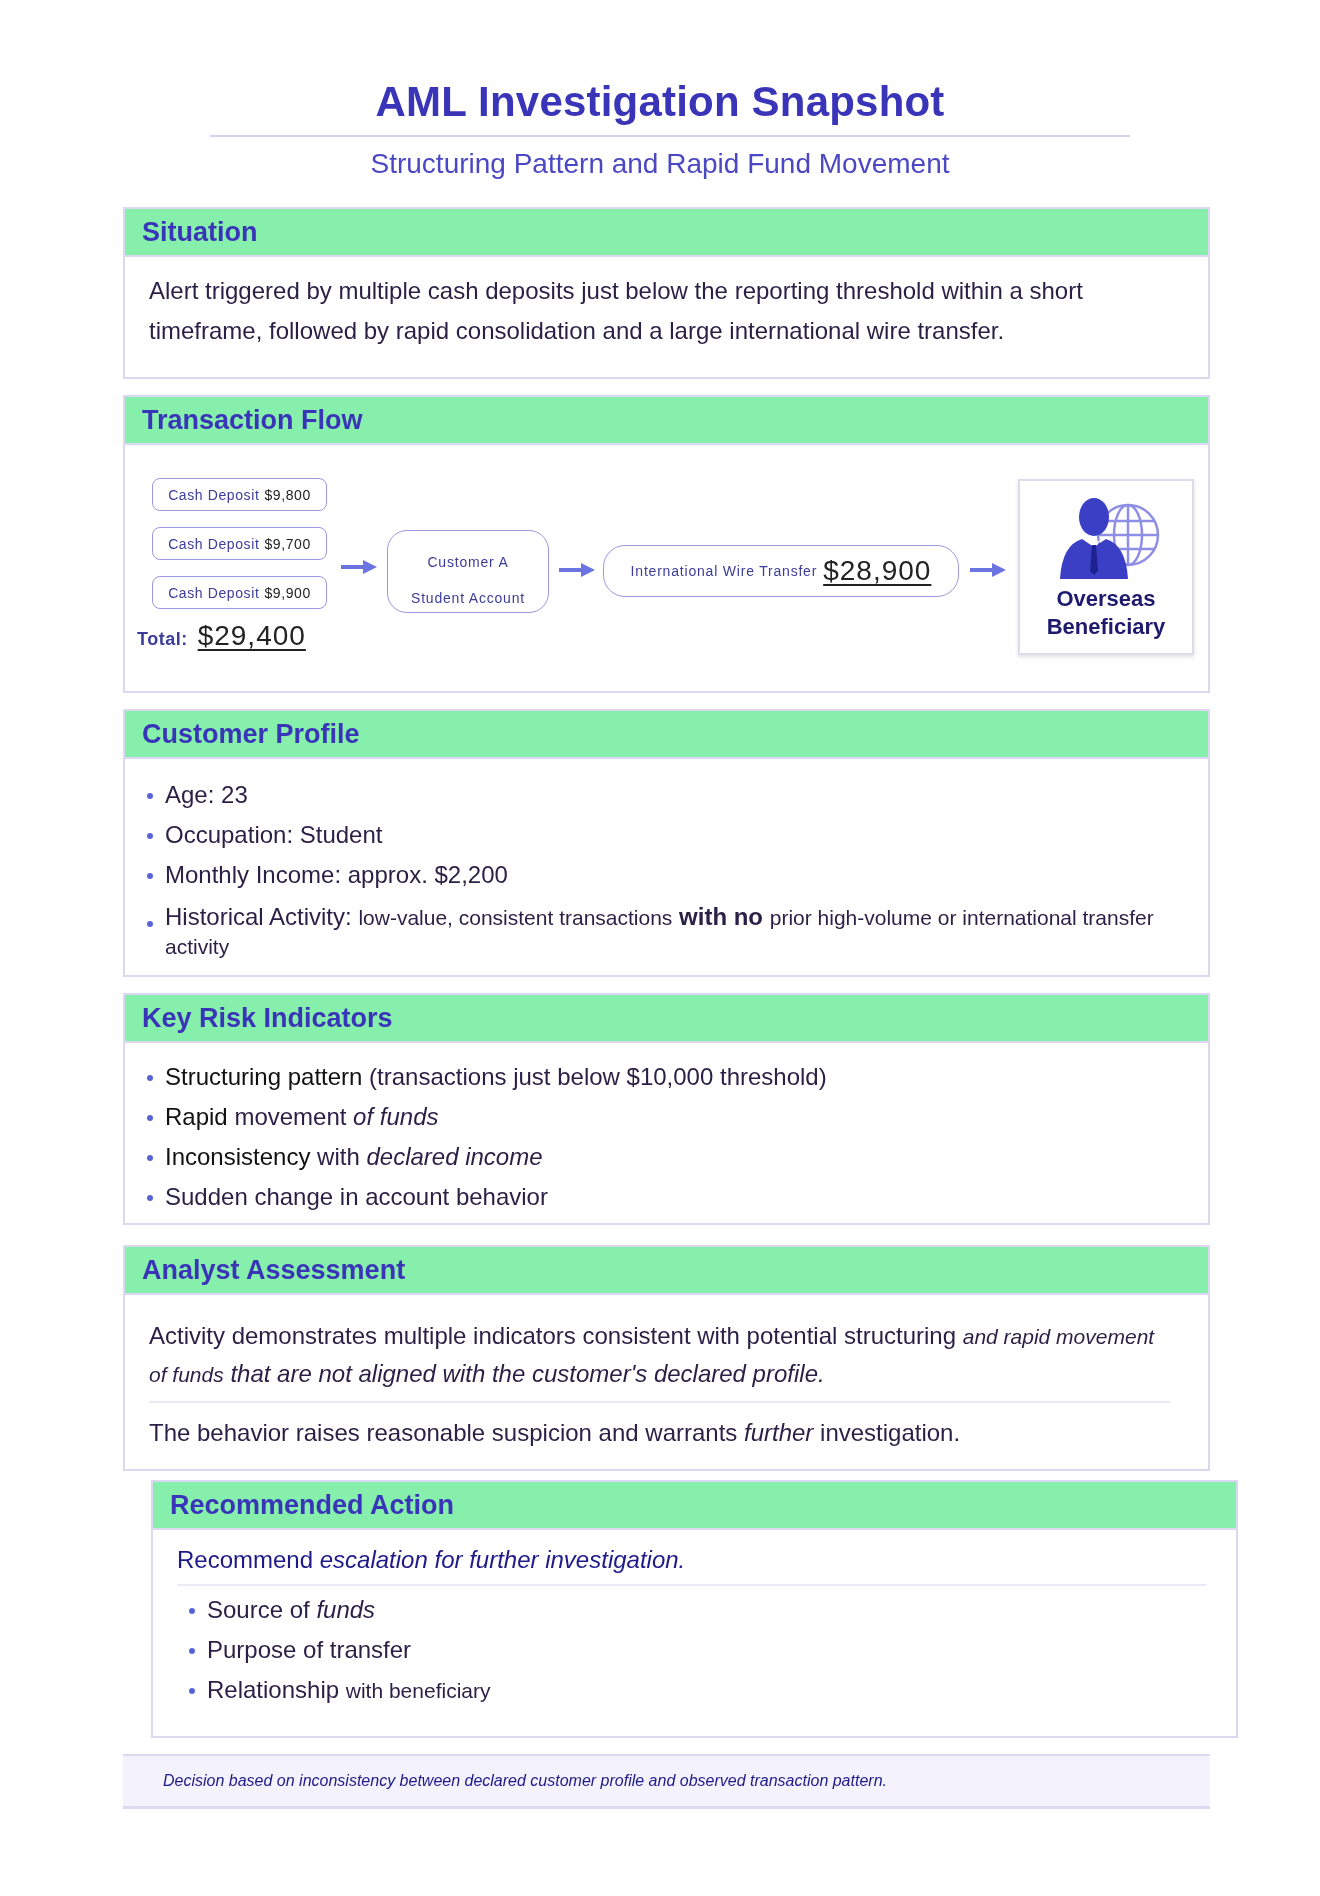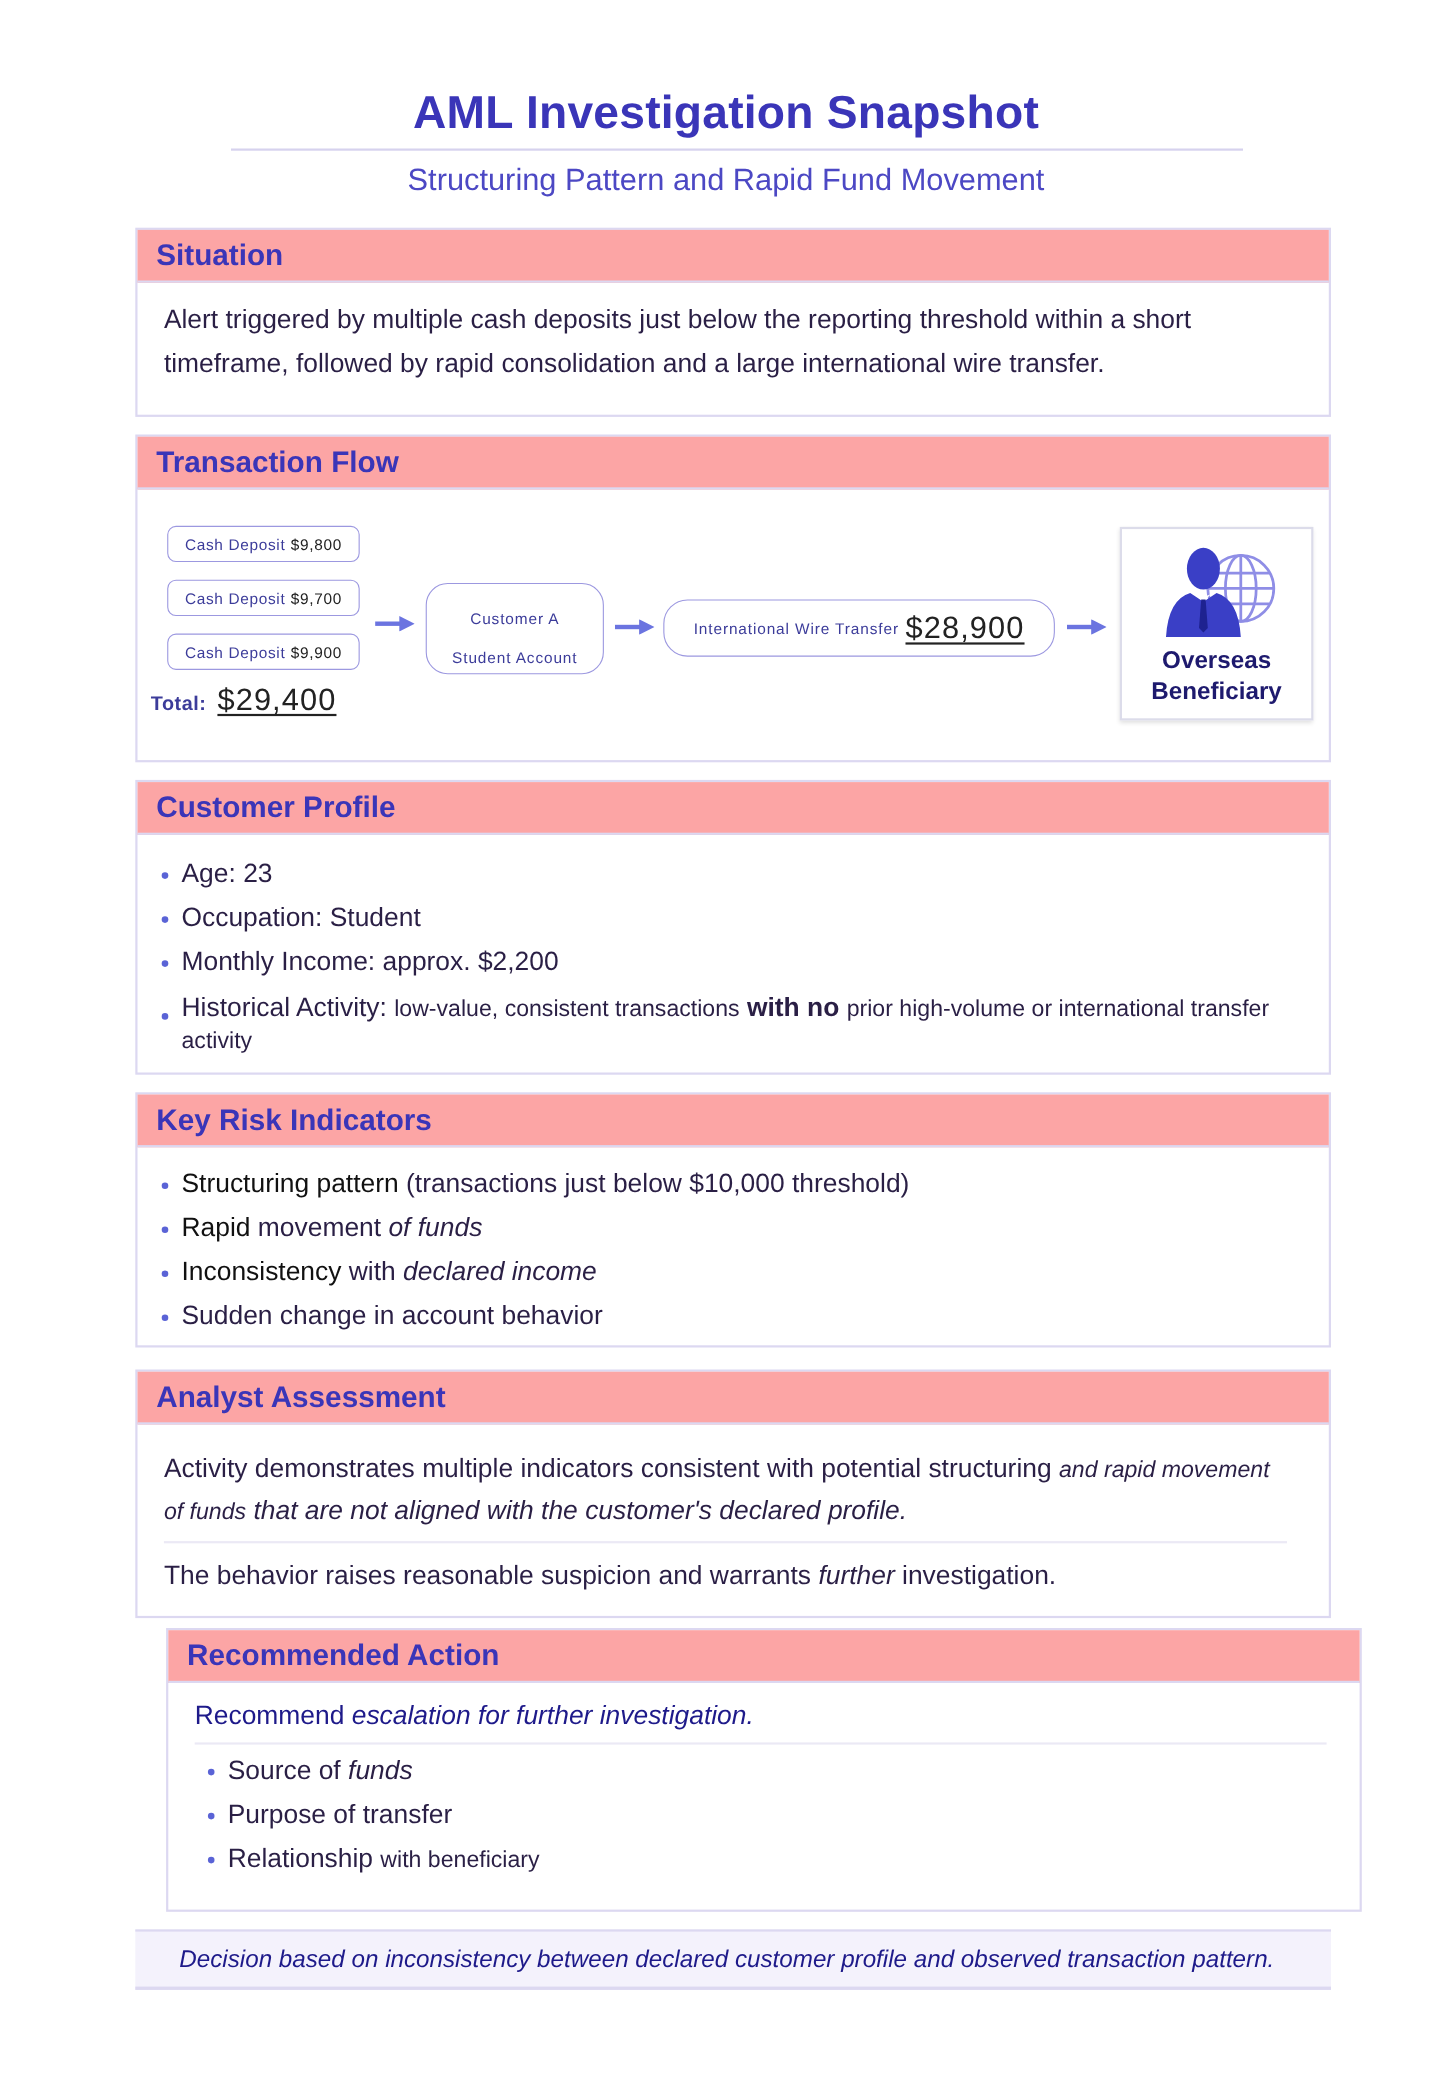--- a/index.html
+++ b/index.html
@@ -4,21 +4,21 @@
 <style>
   * { box-sizing: border-box; margin: 0; padding: 0; }
   html, body { width: 1320px; height: 1896px; background: #ffffff; }
   body { font-family: "Liberation Sans", sans-serif; color: #2a1f45; position: relative; overflow: hidden; }
 
   .title { position: absolute; left: 0; top: 78px; width: 1320px; text-align: center; font-size: 42px; font-weight: bold; color: #3a35b8; letter-spacing: 0.2px; }
   .title-rule { position: absolute; left: 210px; top: 135px; width: 920px; height: 2px; background: #d6d2ee; }
   .subtitle { position: absolute; left: 0; top: 148px; width: 1320px; text-align: center; font-size: 28px; color: #4c48c4; }
 
   .card { position: absolute; left: 123px; width: 1087px; border: 2px solid #dcd8f1; background: #ffffff; }
-  .card-head { height: 48px; background: #fca5a5; border-bottom: 2px solid #dcd8f1; padding: 12px 17px; display: flex; align-items: center; font-size: 27px; font-weight: bold; color: #3a35b8; }
+  .card-head { height: 48px; background: #86efac; border-bottom: 2px solid #dcd8f1; padding: 12px 17px; display: flex; align-items: center; font-size: 27px; font-weight: bold; color: #3a35b8; }
   .card-body { padding: 14px 24px; }
 
   .para { font-size: 24px; line-height: 40px; color: #2a1f45; }
 
   ul.bullets { list-style: none; }
   ul.bullets li { position: relative; padding-left: 20px; font-size: 24px; line-height: 40px; color: #2a1f45; }
   ul.bullets li::before { content: ""; position: absolute; left: 2px; top: 18px; width: 6px; height: 6px; border-radius: 50%; background: #5a63d6; }
   .small { font-size: 21px; }
   .strong { font-weight: bold; }
   .it { font-style: italic; }
@@ -38,21 +38,21 @@
   .bene { position: absolute; left: 893px; top: 34px; width: 176px; height: 176px; border: 2px solid #dcdcea; background: #fff; box-shadow: 0 2px 4px rgba(0,0,0,0.12); text-align: center; }
   .bene svg { margin-top: 12px; }
   .bene .name { font-size: 22px; font-weight: bold; color: #1e1a6e; line-height: 28px; margin-top: 0px; }
 
   .divider { height: 2px; background: #ebe9f5; margin: 8px 0 10px; }
 
   .rec-main { font-size: 24px; line-height: 36px; color: #1e1a8a; }
   .rec-list li { color: #1e1a8a; line-height: 34px; font-size: 23px; padding-left: 18px; margin-left: 10px; }
   .rec-list li::before { top: 16px; }
 
-  .footer { position: absolute; left: 123px; top: 1754px; width: 1087px; height: 55px; background: #f4f2fc; border-top: 2px solid #dcd8f1; border-bottom: 3px solid #dcd8f1; display: flex; align-items: center; padding-left: 40px; font-size: 22px; font-style: italic; color: #1e1a8a; }
+  .footer { position: absolute; left: 123px; top: 1754px; width: 1087px; height: 55px; background: #f4f2fc; border-top: 2px solid #dcd8f1; border-bottom: 3px solid #dcd8f1; display: flex; align-items: center; padding-left: 40px; font-size: 16px; font-style: italic; color: #1e1a8a; }
 </style>
 </head>
 <body>
 
 <div class="title">AML Investigation Snapshot</div>
 <div class="title-rule"></div>
 <div class="subtitle">Structuring Pattern and Rapid Fund Movement</div>
 
 <section class="card" style="top:207px;height:172px;">
   <div class="card-head">Situation</div>

